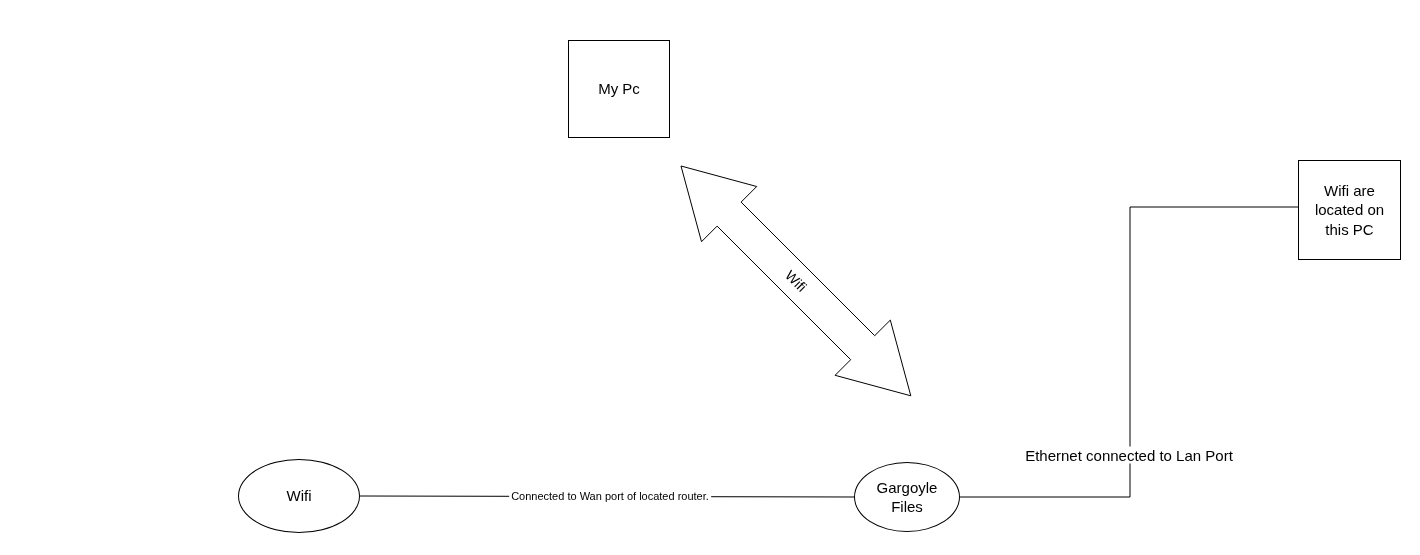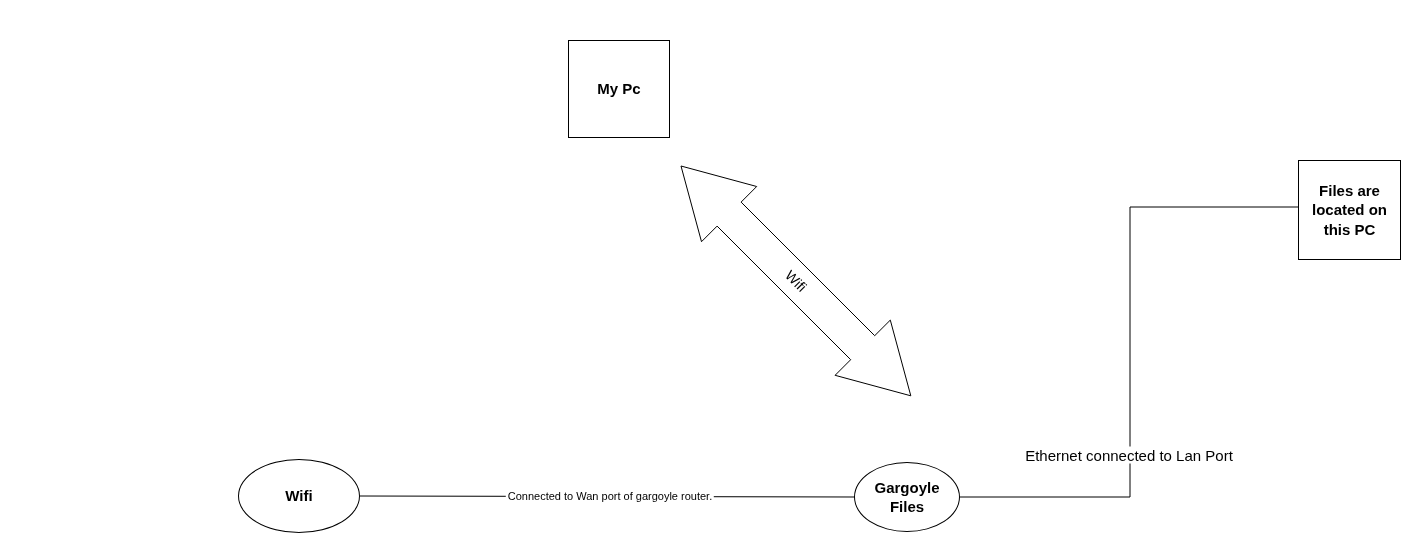--- a/index.html
+++ b/index.html
@@ -37,21 +37,20 @@
     box-sizing: border-box;
     border: 1px solid var(--stroke, #000000);
     background: #ffffff;
     display: flex;
     align-items: center;
     justify-content: center;
     text-align: center;
     color: var(--text, #000000);
     font-size: 15px;
     line-height: 1.3;
-    font-weight: bold;
   }
   .node.ellipse {
     border-radius: 50%;
   }
   .node-mypc     { left: 568px;  top: 40px;  width: 102px; height: 98px; }
   .node-files    { left: 1298px; top: 160px; width: 103px; height: 100px; padding: 2px 4px; }
   .node-modem    { left: 238px;  top: 459px; width: 122px; height: 74px; }
   .node-gargoyle { left: 854px;  top: 462px; width: 106px; height: 70px; }
   .node-gargoyle .node-label { width: 78px; }
   .node-files .node-label { width: 92px; }
@@ -96,30 +95,30 @@
     <polyline class="edge" points="960,497 1130,497 1130,207 1298,207"></polyline>
 
     <polygon class="arrow" points="681,166 756.7,186.5 741.1,202.1 874.7,335.7 890.3,320.1 910.8,395.8 835.1,375.3 850.7,359.7 717.1,226.1 701.5,241.7"></polygon>
   </svg>
 
   <div class="node node-mypc">
     <span class="node-label">My Pc</span>
   </div>
 
   <div class="node node-files">
-    <span class="node-label">Files are located on this PC</span>
+    <span class="node-label">Wifi are located on this PC</span>
   </div>
 
   <div class="node ellipse node-modem">
     <span class="node-label">Wifi</span>
   </div>
 
   <div class="node ellipse node-gargoyle">
     <span class="node-label">Gargoyle Files</span>
   </div>
 
   <div class="edge-label label-wifi">Wifi</div>
 
-  <div class="edge-label label-wan">Connected to Wan port of gargoyle router.</div>
+  <div class="edge-label label-wan">Connected to Wan port of located router.</div>
 
   <div class="edge-label label-lan">Ethernet connected to Lan Port</div>
 
 </div>
 
 </body></html>

